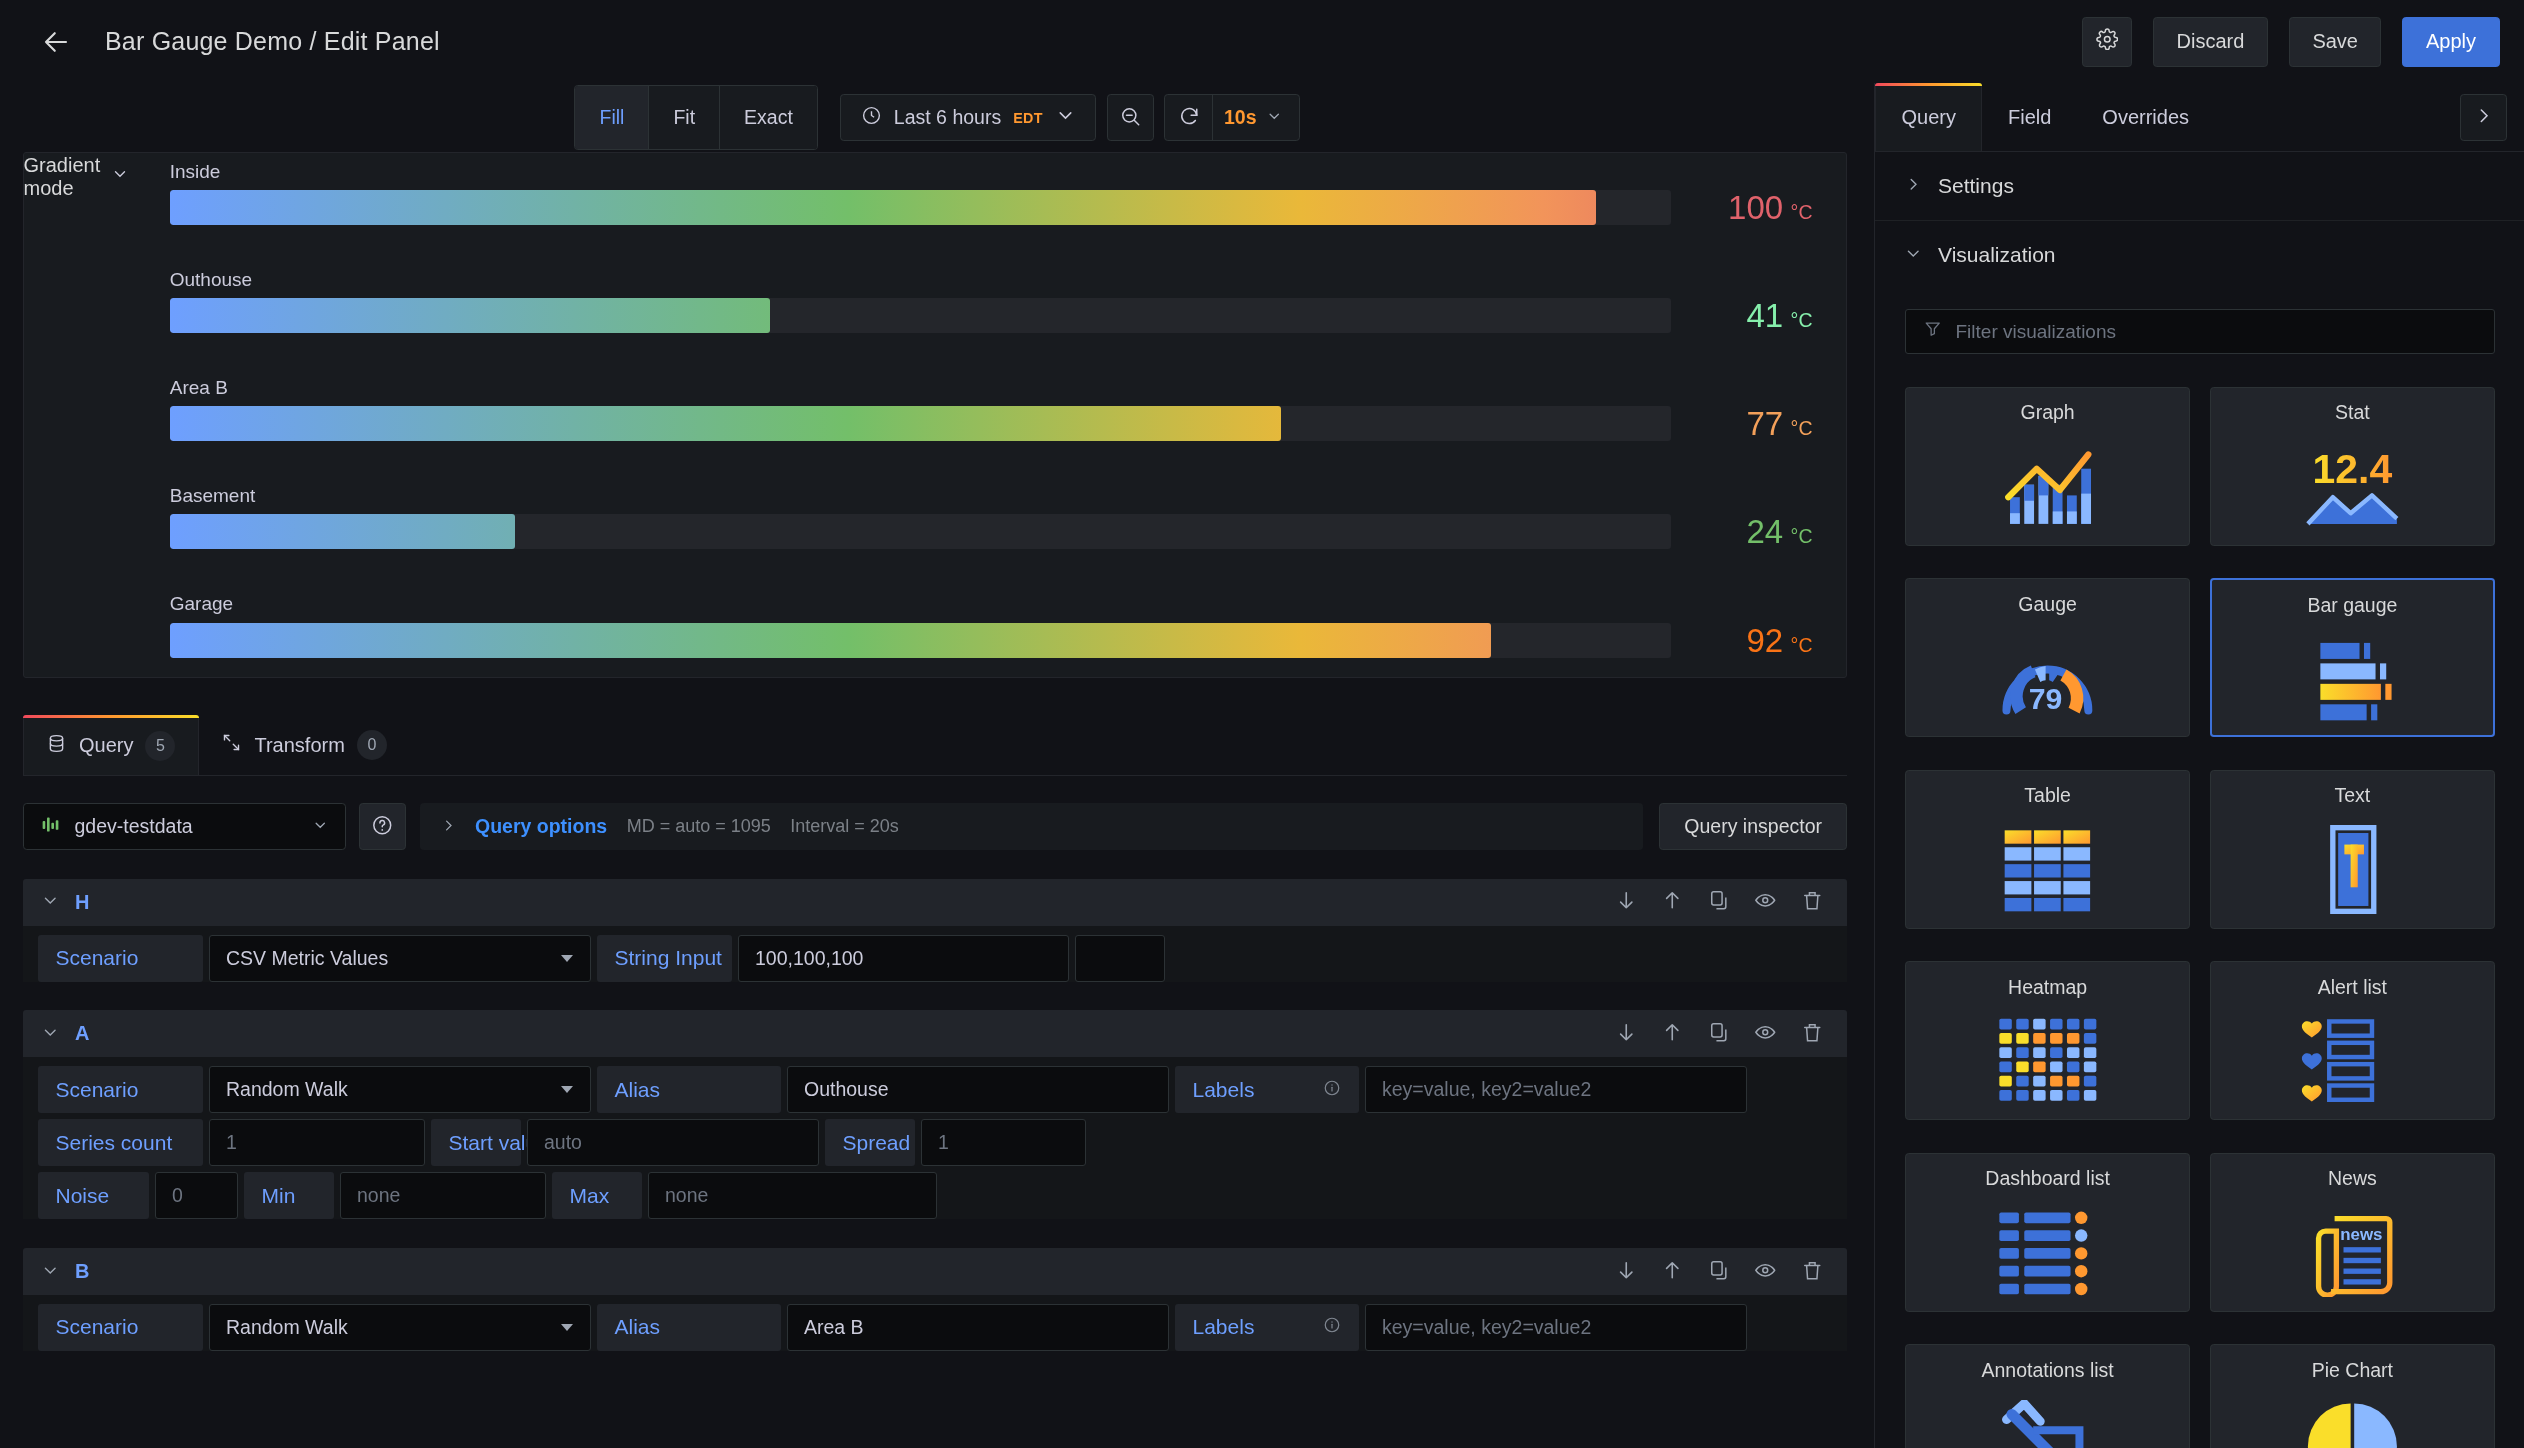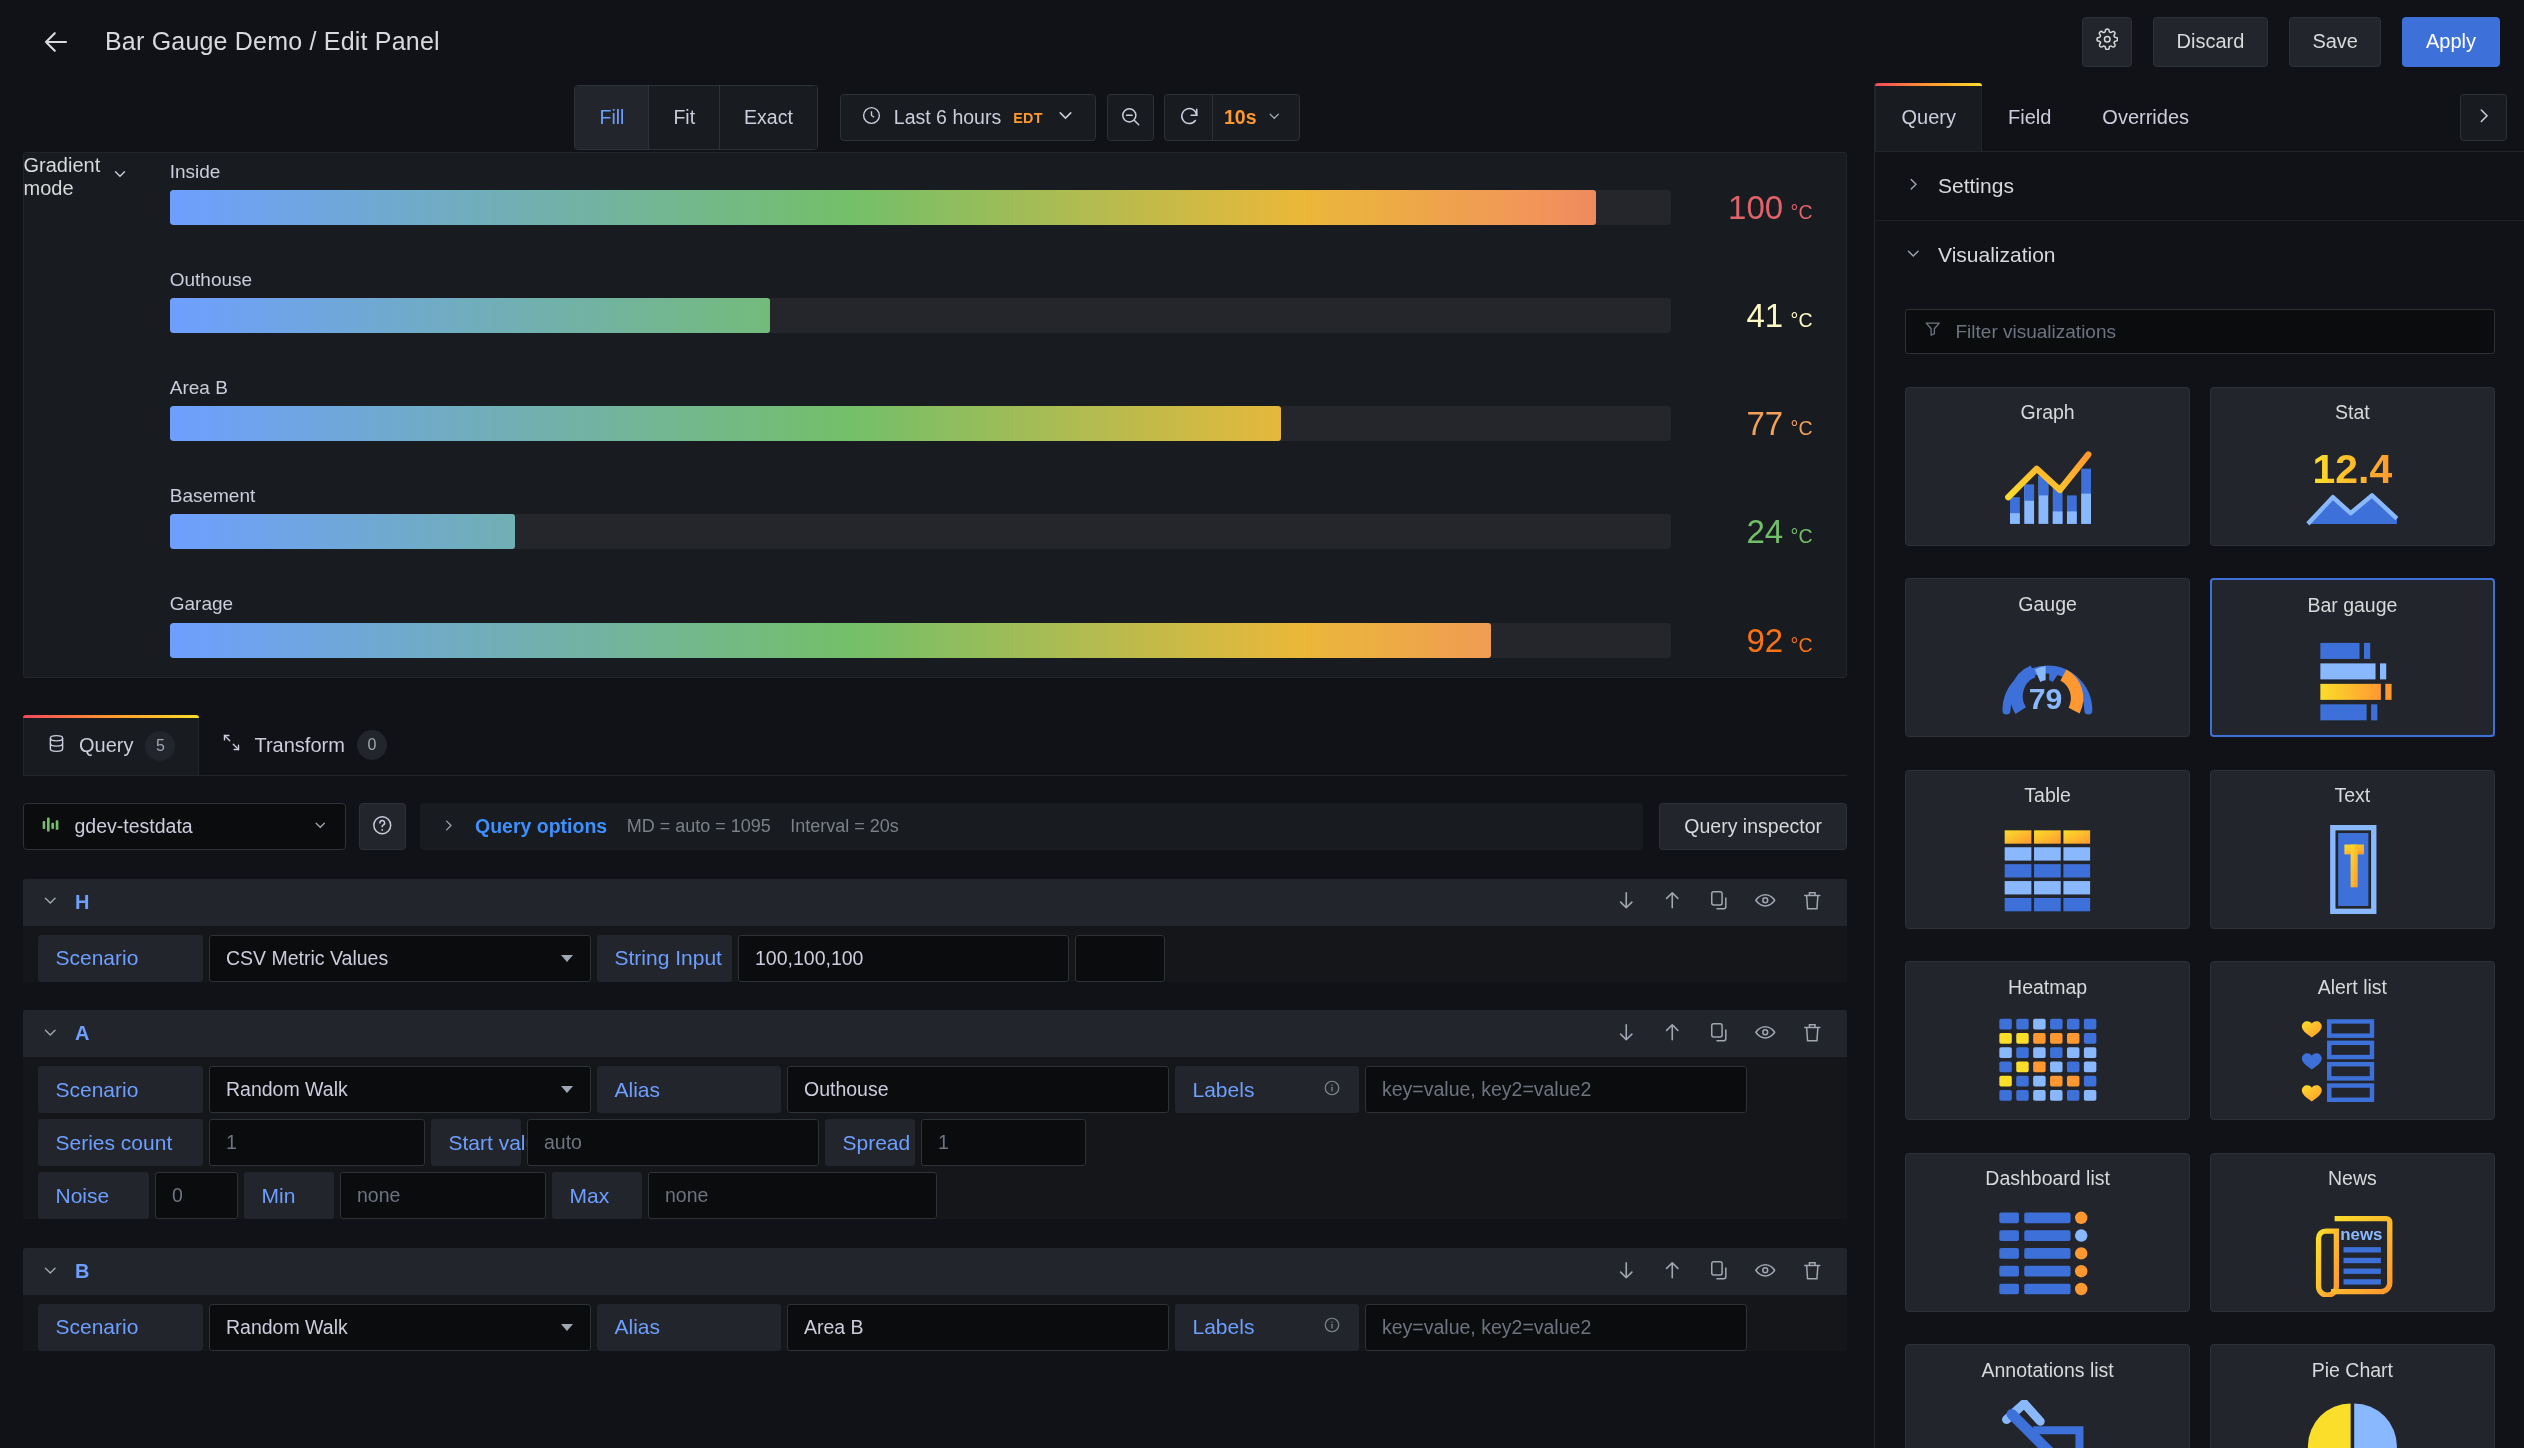--- a/index.html
+++ b/index.html
@@ -374,21 +374,21 @@
                 </div>
                 <div class="bar-value" style="color: rgb(224, 98, 107);"><span>100</span><span class="unit">°C</span></div>
               </div>
             </div>
             <div class="bar-row">
               <div class="bar-label">Outhouse</div>
               <div class="bar-line">
                 <div class="bar-track">
                   <div class="bar-fill" style="width: 40%;"></div>
                 </div>
-                <div class="bar-value" style="color: #fef9c3;"><span>41</span><span class="unit">°C</span></div>
+                <div class="bar-value" style="color: #86efac;"><span>41</span><span class="unit">°C</span></div>
               </div>
             </div>
             <div class="bar-row">
               <div class="bar-label">Area B</div>
               <div class="bar-line">
                 <div class="bar-track">
                   <div class="bar-fill" style="width: 74%;"></div>
                 </div>
                 <div class="bar-value" style="color: rgb(242, 160, 90);"><span>77</span><span class="unit">°C</span></div>
               </div>

